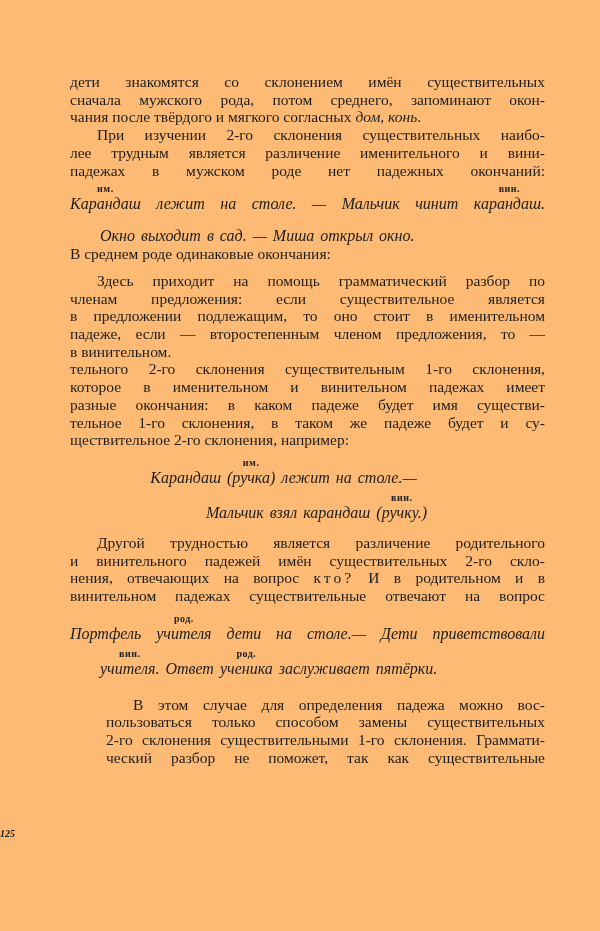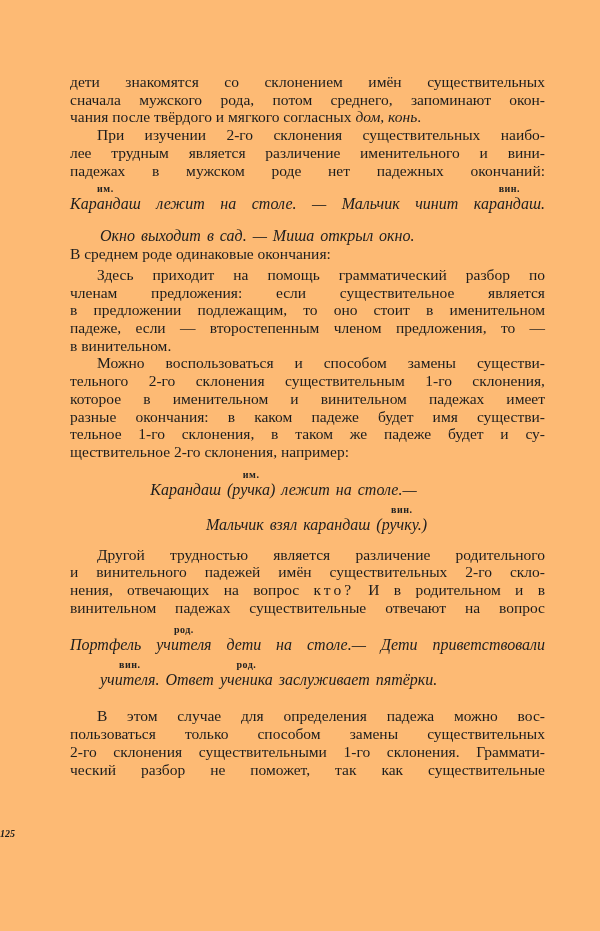--- a/index.html
+++ b/index.html
@@ -32,28 +32,28 @@
     transform:translateX(-50%);
     font-size:10px;line-height:10px;
     font-style:normal;font-weight:bold;
     letter-spacing:0.5px;white-space:nowrap;
     margin-bottom:1px;
     color:#222;
   }
   
   .m-ex1{margin-top:16px;}
   .m-p3{margin-top:14px;}
-  .m-p4{margin-top:3px;}
+  .m-p4{margin-top:9px;}
   .m-p5{margin-top:0px;}
   .m-ex2a{margin-top:20px;}
   .m-ex2b{margin-top:17px;}
   .m-p6{margin-top:12px;}
   .m-ex3a{margin-top:20px;}
   .m-ex3b{margin-top:17px;}
-  .m-p7{margin-top:18px;}
+  .m-p7{margin-top:18px;margin-left:36px;}
   .ex2-a{text-align:center;padding-right:48px;}
   .ex2-b{text-align:center;padding-left:18px;}
   .ex3-b{margin-left:30px;}
   .page-number{
     position:absolute;
     left:0;right:0;top:828px;
     text-align:left;
     font-style:italic;font-weight:bold;
     font-size:10px;
     color:#1d1d1d;
@@ -88,21 +88,20 @@
 
     <div class="m-p4">
       <div class="ln j ind">Здесь приходит на помощь грамматический разбор по</div>
       <div class="ln j">членам предложения: если существительное является</div>
       <div class="ln j">в предложении подлежащим, то оно стоит в именительном</div>
       <div class="ln j">падеже, если — второстепенным членом предложения, то —</div>
       <div class="ln">в винительном.</div>
     </div>
 
     <div class="m-p5">
-      <div class="ln j ind">Можно воспользоваться и способом замены существи-</div>
       <div class="ln j">тельного 2-го склонения существительным 1-го склонения,</div>
       <div class="ln j">которое в именительном и винительном падежах имеет</div>
       <div class="ln j">разные окончания: в каком падеже будет имя существи-</div>
       <div class="ln j">тельное 1-го склонения, в таком же падеже будет и су-</div>
       <div class="ln">ществительное 2-го склонения, например:</div>
     </div>
 
     <div class="ex">
       <div class="ex-line ex2-a m-ex2a"><span>Карандаш </span><span class="ann"><span class="lbl">им.</span><span>(ручка)</span></span><span> лежит на столе.—</span></div>
       <div class="ex-line ex2-b m-ex2b"><span>Мальчик взял карандаш </span><span class="ann"><span class="lbl">вин.</span><span>(ручку.)</span></span></div>

